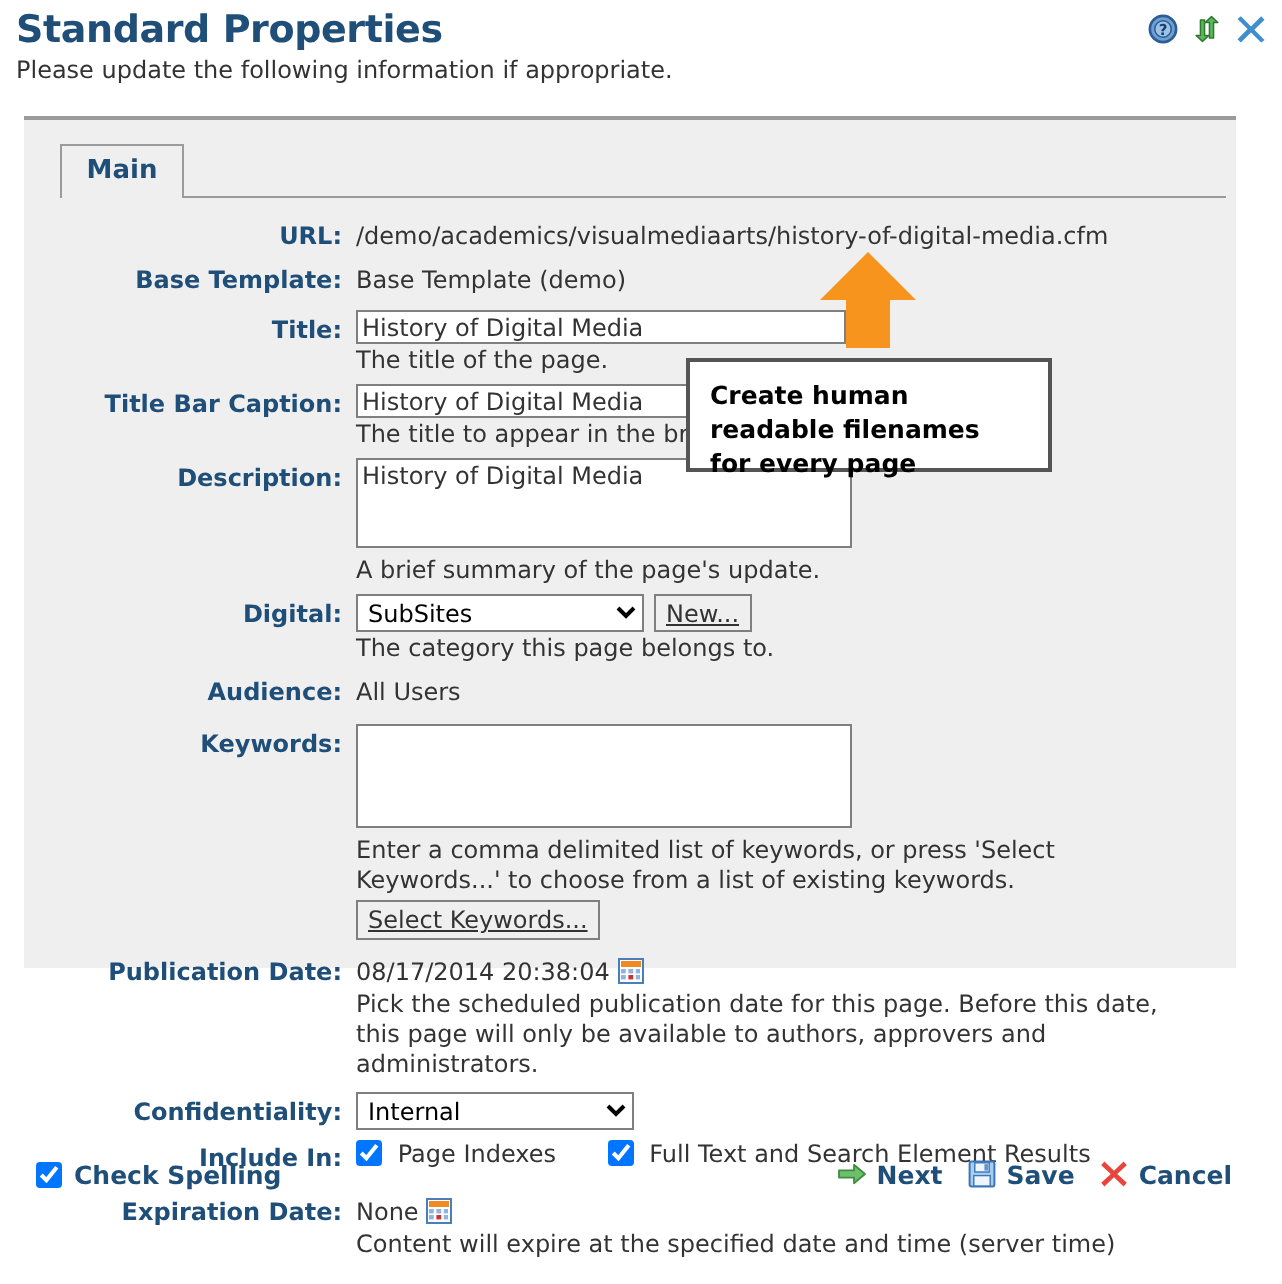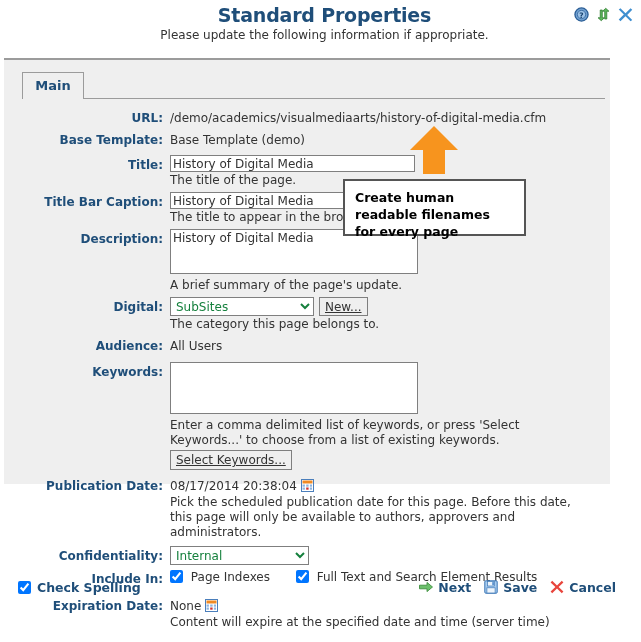--- a/index.html
+++ b/index.html
@@ -14,21 +14,20 @@
     font-size: 12px;
     color: #333333;
     overflow: hidden;
     position: relative;
   }
 
   
   #header {
     position: relative;
     padding: 4px 0 0 8px;
-    text-align: center;
   }
   #page-title {
     font-size: 19px;
     font-weight: bold;
     color: #1F4E79;
     letter-spacing: -0.2px;
     line-height: 22px;
     margin: 0;
   }
   #page-subtitle {
@@ -48,21 +47,21 @@
   .hdr-icon {
     width: 15px;
     height: 15px;
     display: block;
     cursor: pointer;
   }
 
   
   #panel {
     position: absolute;
-    left: 4px;
+    left: 12px;
     top: 58px;
     width: 606px;
     height: 426px;
     background: #efefef;
     border-top: 2px solid #9b9b9b;
     box-sizing: border-box;
   }
   #tabbar {
     position: relative;
     height: 27px;
@@ -156,21 +155,21 @@
     resize: none;
     border-radius: 0;
     overflow: hidden;
   }
   #description-input { width: 248px; height: 45px; }
   #keywords-input { width: 248px; height: 52px; }
 
   select.sel {
     font-family: "DejaVu Sans", "Liberation Sans", sans-serif;
     font-size: 12px;
-    color: #15803d;
+    color: #000000;
     border: 1px solid #7f7f7f;
     background: #ffffff;
     height: 19px;
     box-sizing: border-box;
     border-radius: 0;
     padding: 0 1px;
   }
   #category-select { width: 144px; }
   #confidentiality-select { width: 139px; }
 

